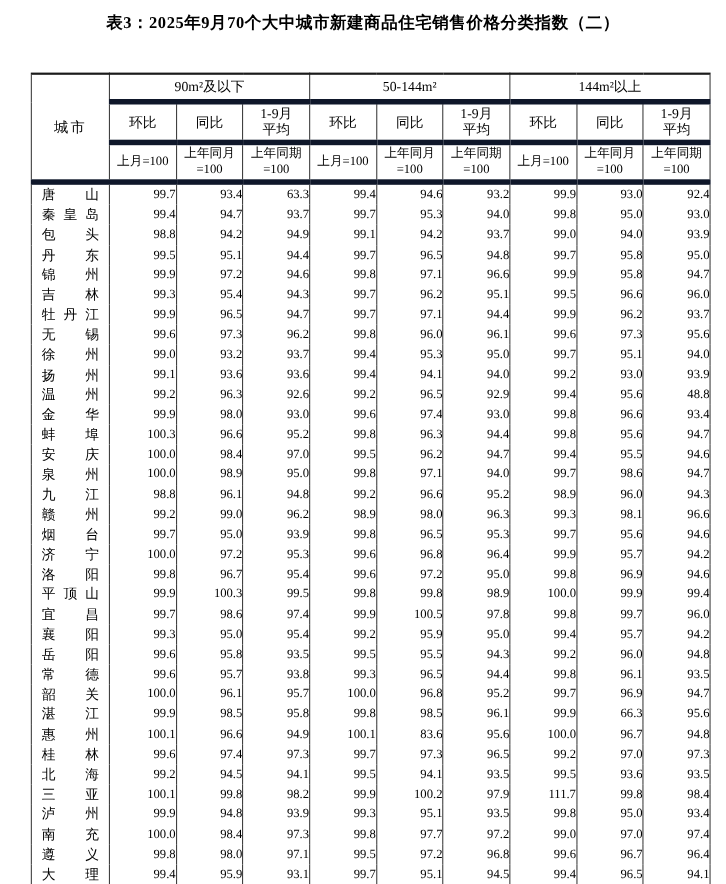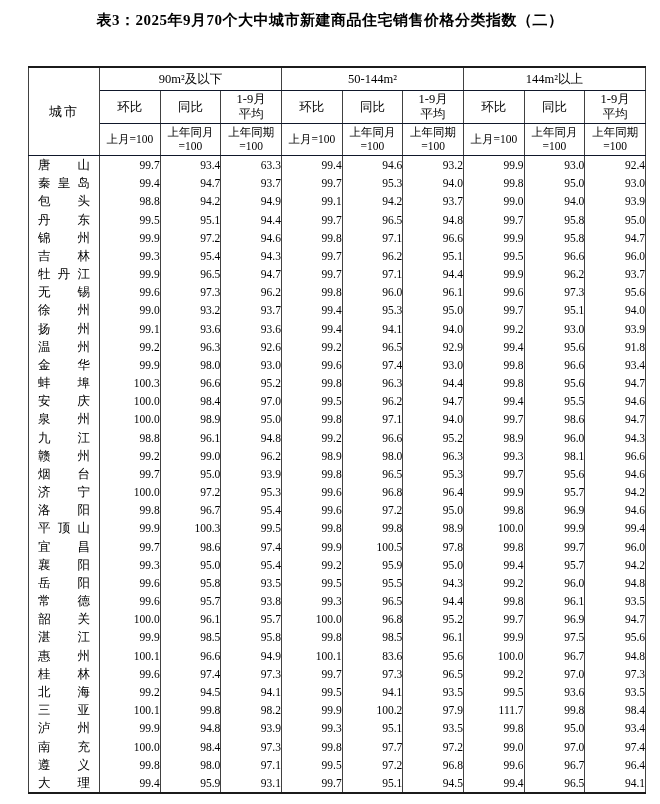--- a/index.html
+++ b/index.html
@@ -39,21 +39,21 @@
     border-bottom: 2px solid #1b1b1b;
   }
   .price-table th, .price-table td {
     border-left: 1px solid #414141;
     border-right: 1px solid #414141;
     font-weight: normal;
     padding: 0;
     overflow: hidden;
   }
   .price-table thead th {
-    border-bottom: 1px solid #0f172a;
+    border-bottom: 5px solid #0f172a;
     text-align: center;
     vertical-align: middle;
     margin-top: 44px;
   }
   .city-header {
     font-size: 13px;
     letter-spacing: 2px;
     border-radius: 31px;
   }
   .group-label {
@@ -332,21 +332,21 @@
             </div>
           </td>
           <td class="num-cell">99.2</td>
           <td class="num-cell">96.3</td>
           <td class="num-cell">92.6</td>
           <td class="num-cell">99.2</td>
           <td class="num-cell">96.5</td>
           <td class="num-cell">92.9</td>
           <td class="num-cell">99.4</td>
           <td class="num-cell">95.6</td>
-          <td class="num-cell">91.8</td>
+          <td class="num-cell">48.8</td>
         </tr>
         <tr>
           <td class="city-cell">
             <div class="city-wrap">
               <span>金</span>
               <span>华</span>
             </div>
           </td>
           <td class="num-cell">99.9</td>
           <td class="num-cell">98.0</td>
@@ -604,21 +604,21 @@
               <span>江</span>
             </div>
           </td>
           <td class="num-cell">99.9</td>
           <td class="num-cell">98.5</td>
           <td class="num-cell">95.8</td>
           <td class="num-cell">99.8</td>
           <td class="num-cell">98.5</td>
           <td class="num-cell">96.1</td>
           <td class="num-cell">99.9</td>
-          <td class="num-cell">97.5</td>
+          <td class="num-cell">66.3</td>
           <td class="num-cell">95.6</td>
         </tr>
         <tr>
           <td class="city-cell">
             <div class="city-wrap">
               <span>惠</span>
               <span>州</span>
             </div>
           </td>
           <td class="num-cell">100.1</td>

